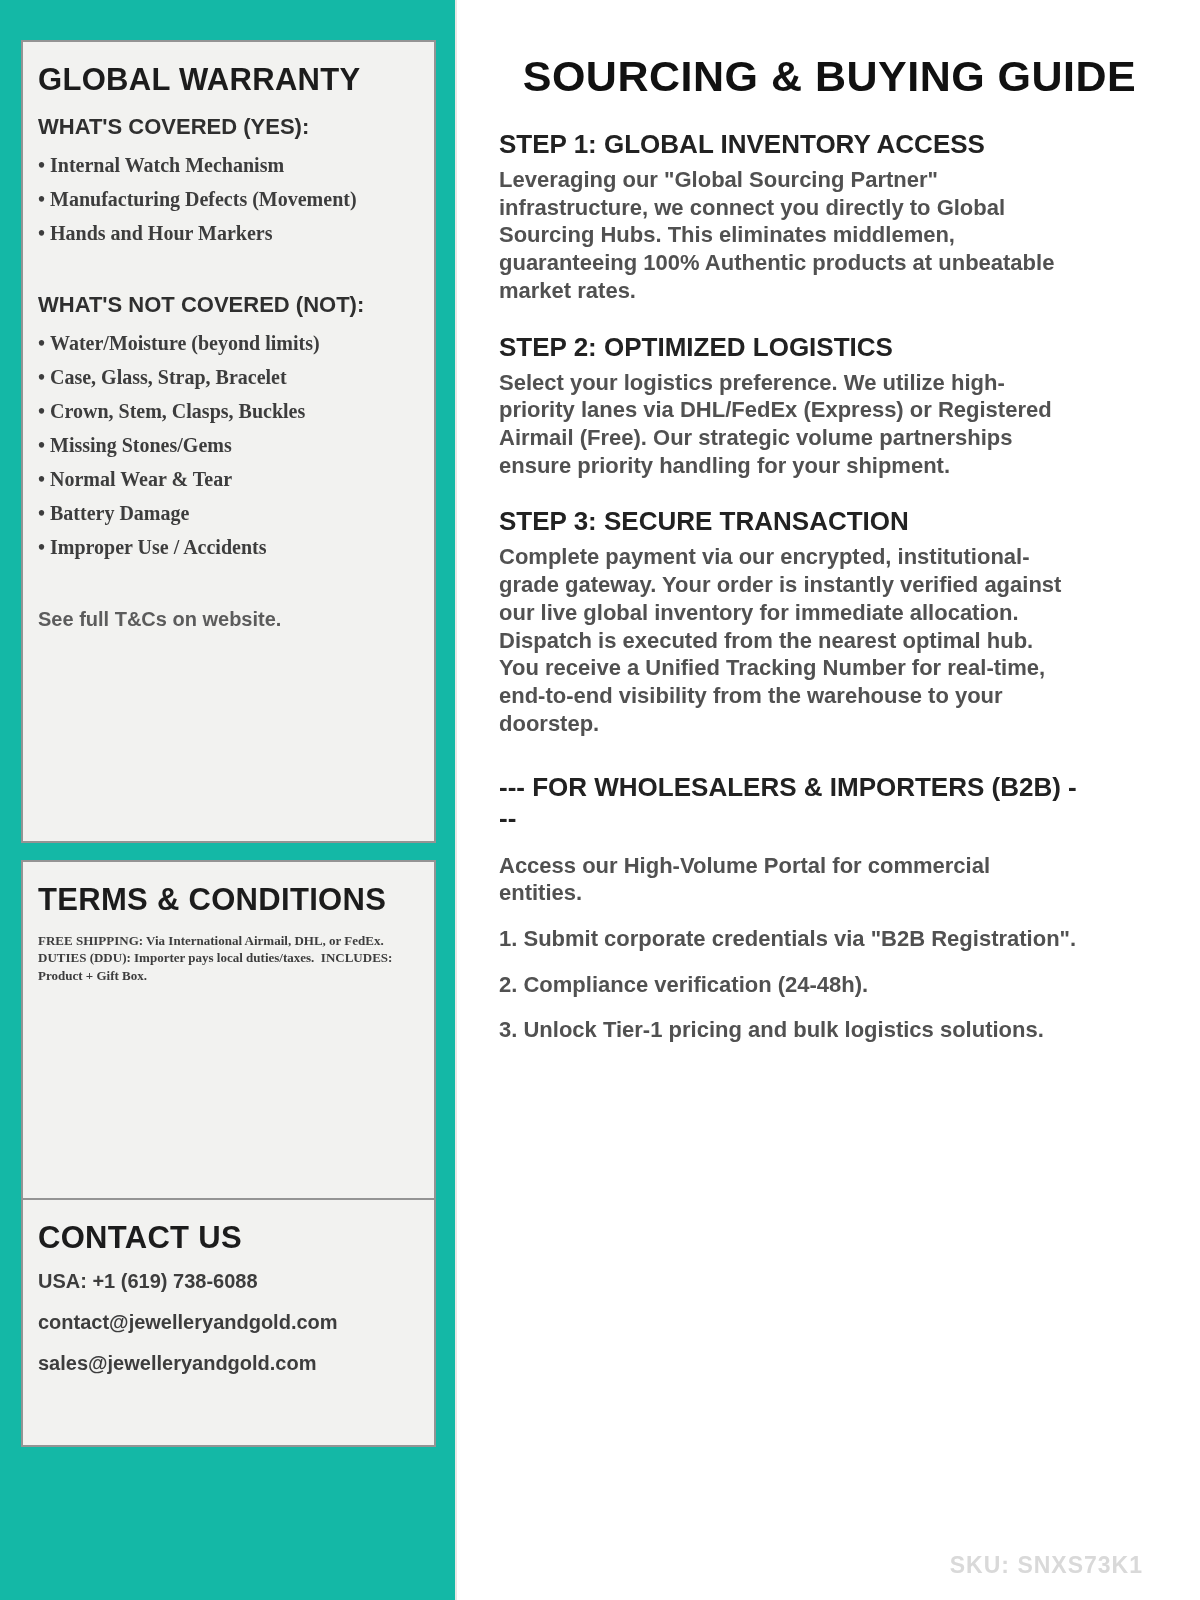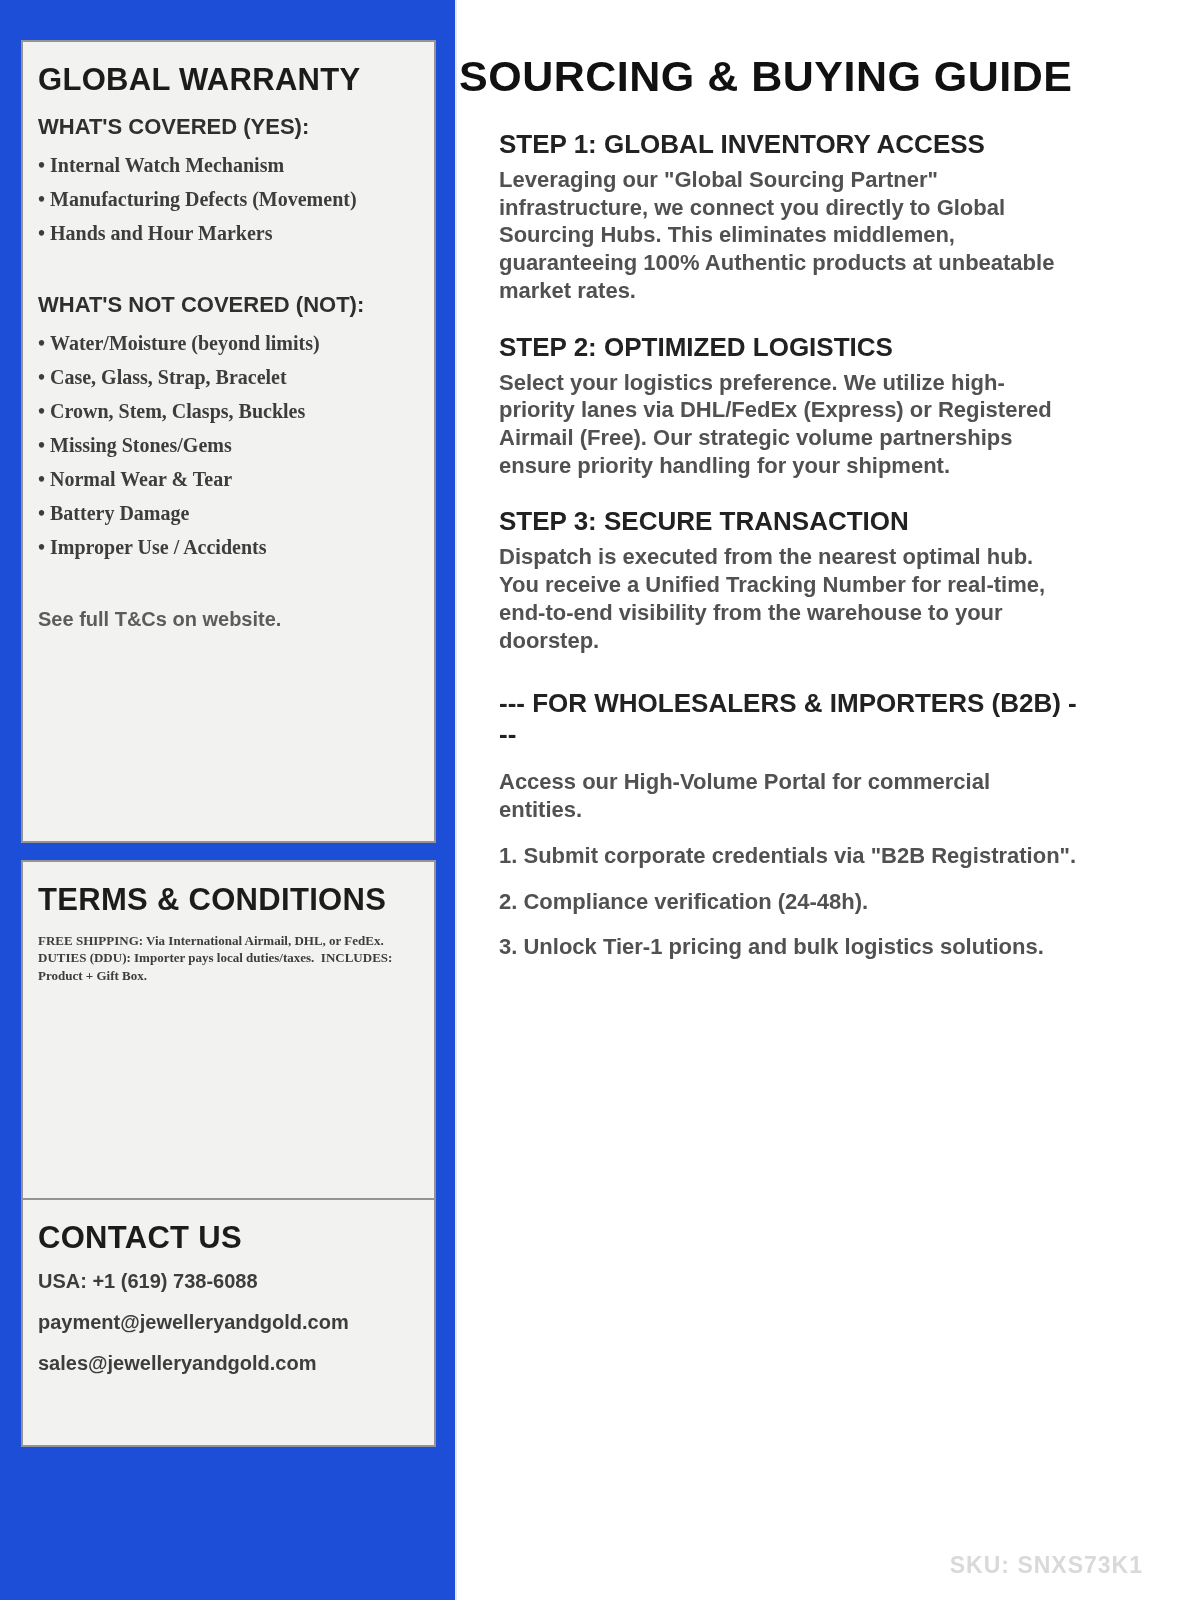--- a/index.html
+++ b/index.html
@@ -9,21 +9,21 @@
     font-family:"Liberation Sans", "DejaVu Sans", sans-serif;
     position:relative;
     overflow:hidden;
     -webkit-font-smoothing:antialiased;
   }
 
   
   .sidebar {
     position:absolute; left:0; top:0;
     width:457px; height:1600px;
-    background:#1d4ed8;
+    background:#14b8a6;
     border-right:2px solid #e7e7e5;
     box-sizing:border-box;
   }
   .panel {
     position:absolute; left:21px; width:415px;
     border:2px solid #949494;
     box-sizing:border-box;
     padding:10px 15px;
     background:#f2f2f0;
   }
@@ -68,21 +68,21 @@
   .panel .contact-line.first { margin-top:14px; }
 
   
   .main {
     position:absolute; left:459px; top:0;
     width:741px; height:1600px;
     background:#ffffff;
   }
   .main h1 {
     margin:52px 0 0;
-    text-align:left;
+    text-align:center;
     font-size:43px; font-weight:bold;
     color:#111111; letter-spacing:0.5px;
   }
   .content { margin:28px 15px 0 40px; width:578px; }
   .step h2, .b2b h2 {
     margin:27px 0 6px;
     font-size:26px; font-weight:bold;
     color:#222222;
   }
   .step p, .b2b p {
@@ -128,21 +128,21 @@
   </section>
 
   <section class="panel panel-terms">
     <h2>TERMS &amp; CONDITIONS</h2>
     <p class="body-text">FREE SHIPPING: Via International Airmail, DHL, or FedEx.  DUTIES (DDU): Importer pays local duties/taxes.  INCLUDES: Product + Gift Box.</p>
   </section>
 
   <section class="panel panel-contact">
     <h2>CONTACT US</h2>
     <p class="contact-line first">USA: +1 (619) 738-6088</p>
-    <p class="contact-line">payment@jewelleryandgold.com</p>
+    <p class="contact-line">contact@jewelleryandgold.com</p>
     <p class="contact-line">sales@jewelleryandgold.com</p>
   </section>
 
 </div>
 
 <div class="main">
   <h1>SOURCING &amp; BUYING GUIDE</h1>
 
   <div class="content">
 
@@ -151,20 +151,21 @@
       <p>Leveraging our "Global Sourcing Partner" infrastructure, we connect you directly to Global Sourcing Hubs. This eliminates middlemen, guaranteeing 100% Authentic products at unbeatable market rates.</p>
     </div>
 
     <div class="step">
       <h2>STEP 2: OPTIMIZED LOGISTICS</h2>
       <p>Select your logistics preference. We utilize high-priority lanes via DHL/FedEx (Express) or Registered Airmail (Free). Our strategic volume partnerships ensure priority handling for your shipment.</p>
     </div>
 
     <div class="step">
       <h2>STEP 3: SECURE TRANSACTION</h2>
+      <p>Complete payment via our encrypted, institutional-grade gateway. Your order is instantly verified against our live global inventory for immediate allocation.</p>
     </div>
 
     <div class="step">
       <p>Dispatch is executed from the nearest optimal hub. You receive a Unified Tracking Number for real-time, end-to-end visibility from the warehouse to your doorstep.</p>
     </div>
 
     <div class="b2b">
       <h2>--- FOR WHOLESALERS &amp; IMPORTERS (B2B) ---</h2>
       <p class="item">Access our High-Volume Portal for commercial entities.</p>
       <p class="item">1. Submit corporate credentials via "B2B Registration".</p>

